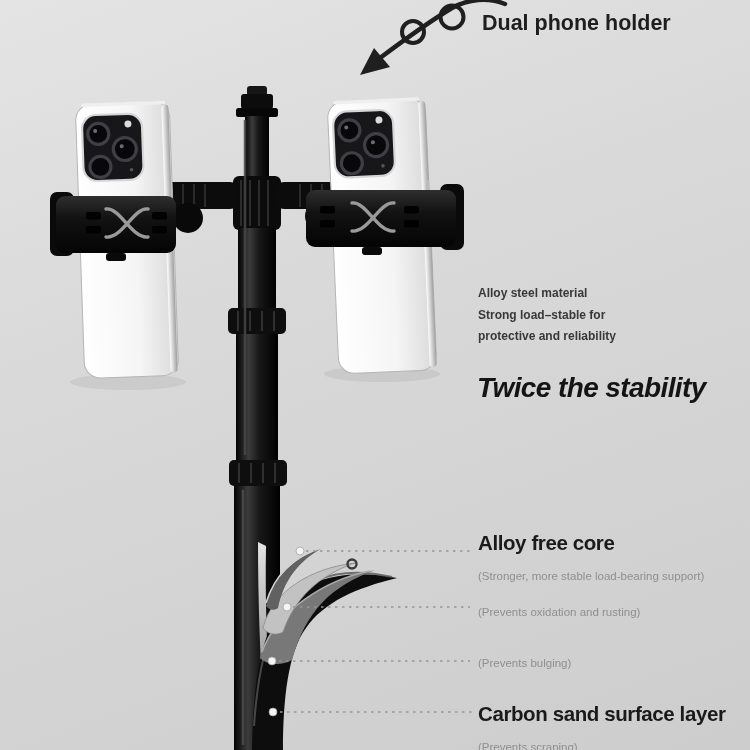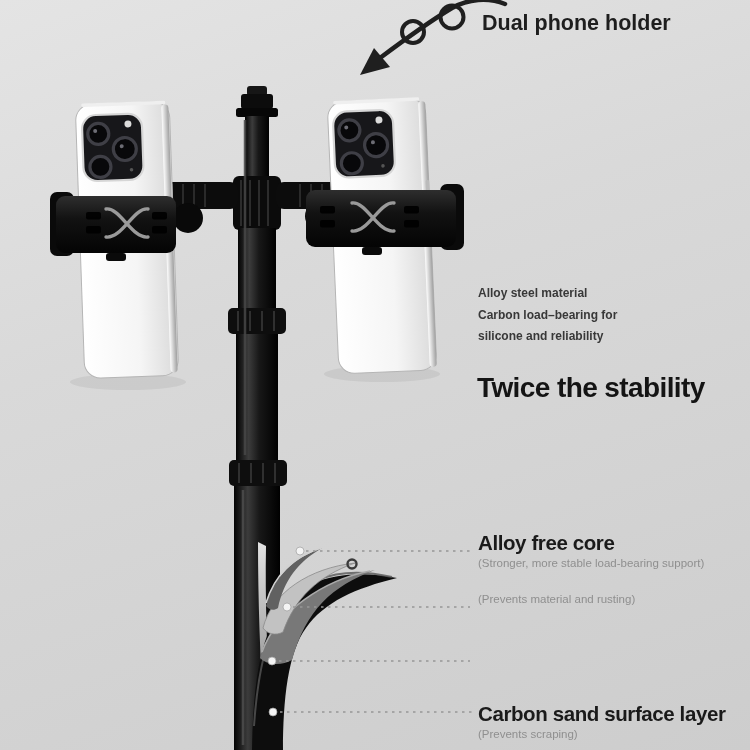--- a/index.html
+++ b/index.html
@@ -18,29 +18,29 @@
   .hdr{
     position:absolute;left:482px;top:9px;
     font-size:21.5px;font-weight:600;line-height:28px;color:var(--ink);
   }
   .feat{
     position:absolute;left:478px;top:283px;
     font-size:12px;font-weight:600;line-height:21.5px;color:#383838;
   }
   .heading{
     position:absolute;left:477px;top:372px;margin:0;
-    font-size:28px;font-weight:700;letter-spacing:-0.6px;color:#141414;
+    font-size:28px;font-weight:700;letter-spacing:-0.6px;color:#141414;font-style:italic;
   }
   .layer-label{position:absolute;left:478px;width:268px;}
   .layer-label .lt{
     font-size:20.5px;font-weight:700;line-height:22px;
     letter-spacing:-0.4px;color:#1a1a1a;
   }
   .layer-label .ls{
-    font-size:11.5px;line-height:13px;margin-top:3px;color:var(--muted);
+    font-size:11.5px;line-height:13px;margin-top:16px;color:var(--muted);
   }
   .pos-1{top:532px;} .pos-2{top:590px;} .pos-3{top:641px;} .pos-4{top:703px;}
 </style>
 </head>
 <body>
 
 <div class="stage">
 
   <svg class="art" viewBox="0 0 750 750" aria-hidden="true">
     <defs>
@@ -228,33 +228,34 @@
       <circle cx="273" cy="712" r="4"></circle>
     </g>
   </svg>
 
   <div class="hdr">
     <div>Dual phone holder</div>
   </div>
 
   <div class="feat">
     <div>Alloy steel material</div>
-    <div>Carbon load–bearing for</div>
-    <div>silicone and reliability</div>
+    <div>Strong load–stable for</div>
+    <div>protective and reliability</div>
   </div>
 
   <h1 class="heading">Twice the stability</h1>
 
   <div class="layer-label pos-1">
     <div class="lt">Alloy free core</div>
     <div class="ls">(Stronger, more stable load-bearing support)</div>
   </div>
   <div class="layer-label pos-2">
-    <div class="ls">(Prevents material and rusting)</div>
+    <div class="ls">(Prevents oxidation and rusting)</div>
   </div>
   <div class="layer-label pos-3">
+    <div class="ls">(Prevents bulging)</div>
   </div>
   <div class="layer-label pos-4">
     <div class="lt">Carbon sand surface layer</div>
     <div class="ls">(Prevents scraping)</div>
   </div>
 
 </div>
 
 </body></html>

